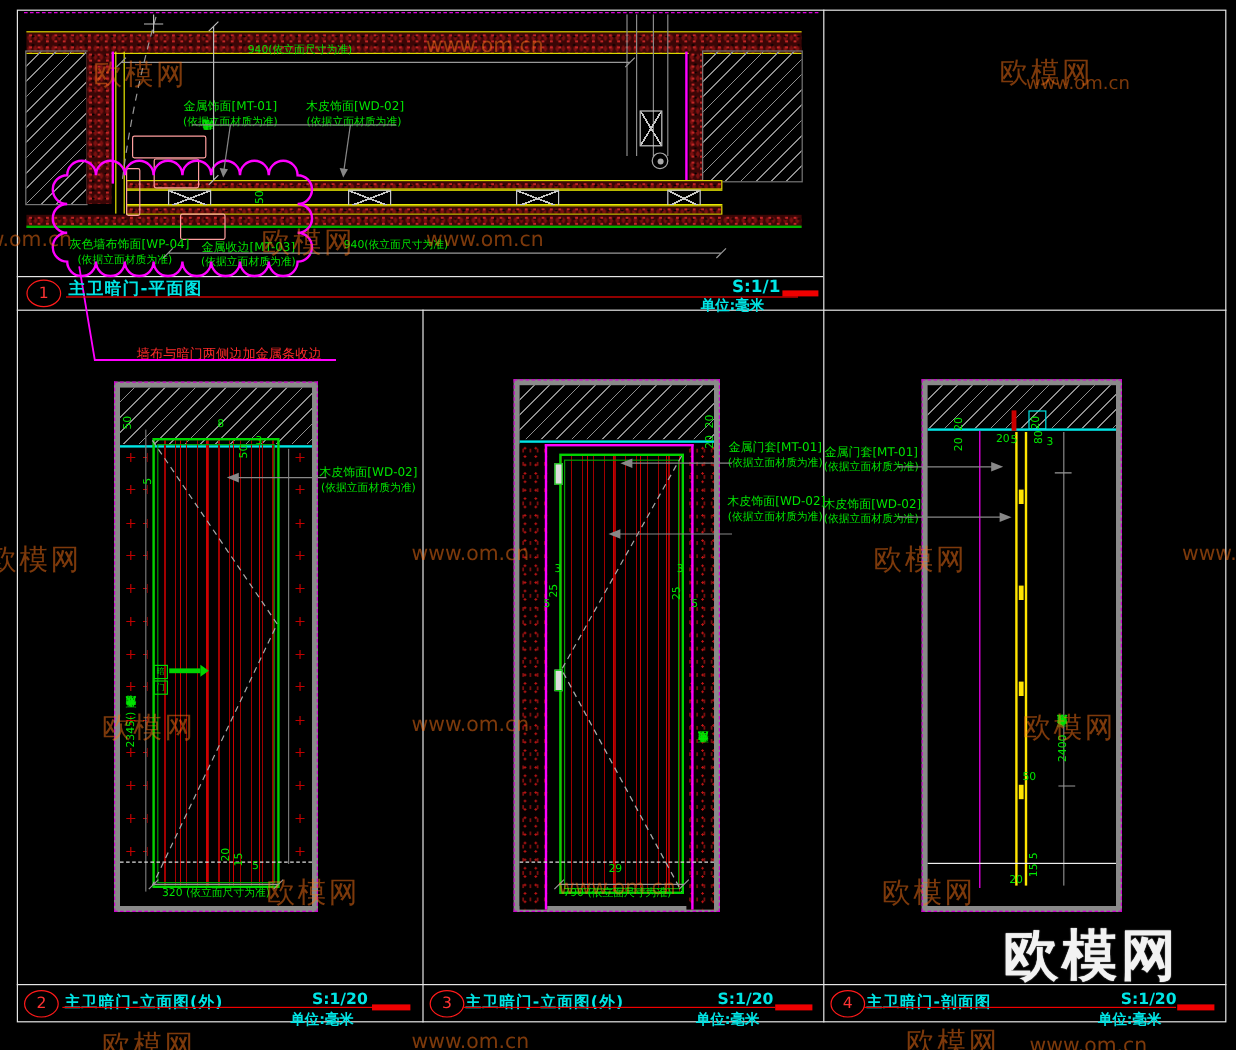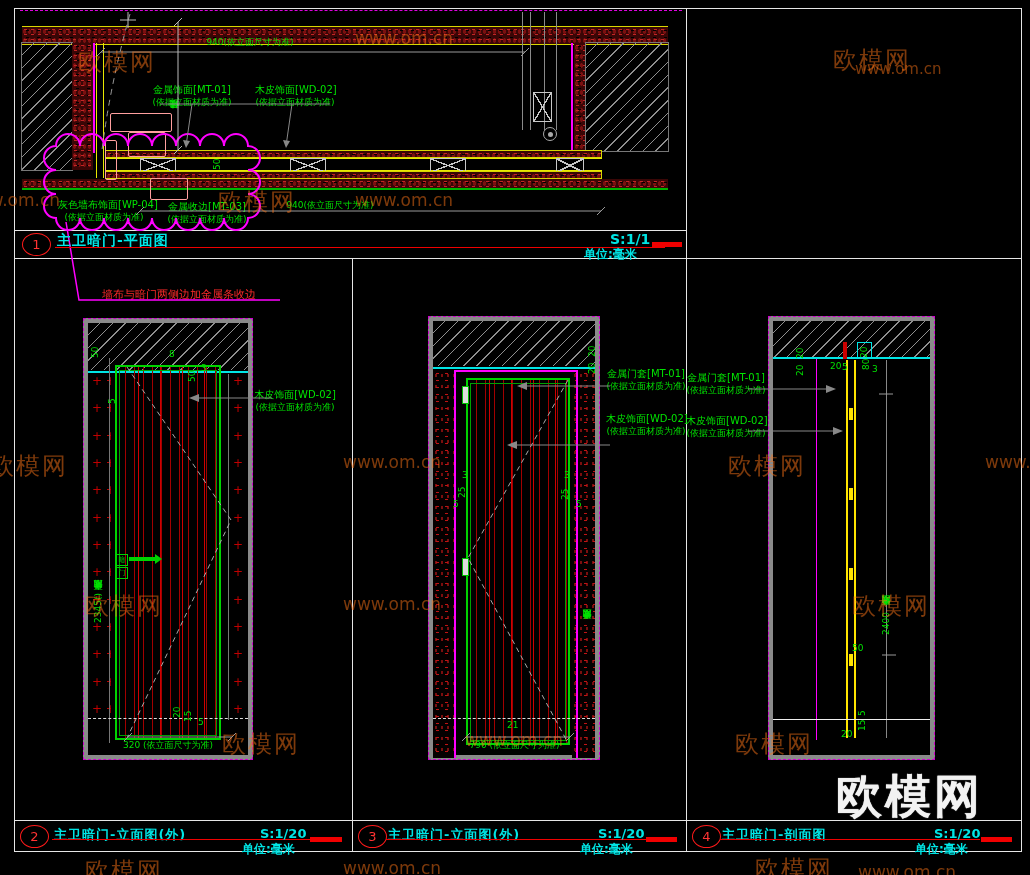--- a/index.html
+++ b/index.html
@@ -105,21 +105,21 @@
   <div class="a lbl" style="left:58px;top:199px;width:92px;">
     <div>灰色墙布饰面[WP-04]</div>
     <div class="s2">(依据立面材质为准)</div>
   </div>
   <div class="a lbl" style="left:163px;top:201px;width:88px;">
     <div>金属收边[MT-03]</div>
     <div class="s2">(依据立面材质为准)</div>
   </div>
 </div>
 
-<div class="a" style="left:2px;top:258px;width:338px;height:562px;">
+<div class="a" style="left:14px;top:258px;width:338px;height:562px;">
   <div class="a note" style="left:100px;top:29px;">墙布与暗门两侧边加金属条收边</div>
   <div class="a frame" style="left:81px;top:60px;width:170px;height:442px;"></div>
   <div class="a mdash" style="left:81px;top:60px;width:170px;height:442px;"></div>
   <div class="a hatch" style="left:86px;top:65px;width:160px;height:47px;"></div>
   <div class="a" style="left:86px;top:113px;width:160px;height:2px;background:#00e5e5;"></div>
   <div class="a plus-strip" style="left:87px;top:117px;width:22px;height:340px;">
       <div>+&nbsp;+</div>
       <div>+&nbsp;+</div>
       <div>+&nbsp;+</div>
       <div>+&nbsp;+</div>
@@ -193,21 +193,21 @@
   <div class="a" style="left:81px;top:460px;width:162px;height:0;border-top:1px dashed #ddd;"></div>
 
   <div class="a dim vtext" style="left:236px;top:84px;height:15px;">20</div>
   <div class="a dim vtext" style="left:236px;top:101px;height:15px;">20</div>
   <div class="a dim" style="left:110px;top:213px;">3</div>
   <div class="a dim vtext" style="left:106px;top:224px;height:16px;">25</div>
   <div class="a dim" style="left:101px;top:242px;">5</div>
   <div class="a dim" style="left:212px;top:213px;">3</div>
   <div class="a dim vtext" style="left:209px;top:226px;height:16px;">25</div>
   <div class="a dim" style="left:224px;top:242px;">5</div>
-  <div class="a dim" style="left:155px;top:463px;">21</div>
+  <div class="a dim" style="left:155px;top:463px;">29</div>
   <div class="a dim vtext" style="left:231px;top:248px;height:120px;">依立面尺寸为准</div>
   <div class="a dim" style="left:90px;top:483px;width:145px;text-align:center;">790 (依立面尺寸为准)</div>
 
   <div class="a lbl" style="left:254px;top:110px;width:80px;">
     <div>金属门套[MT-01]</div>
     <div class="s2">(依据立面材质为准)</div>
   </div>
   <div class="a lbl" style="left:254px;top:155px;width:80px;">
     <div>木皮饰面[WD-02]</div>
     <div class="s2">(依据立面材质为准)</div>

